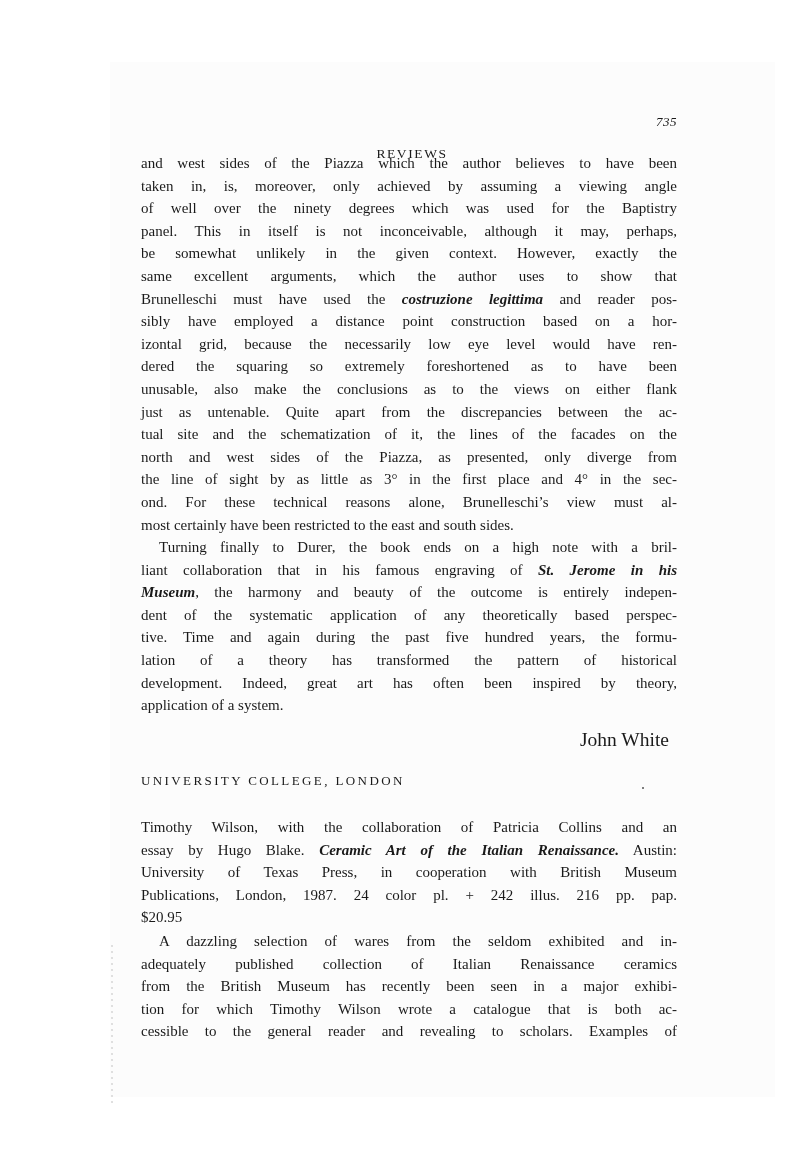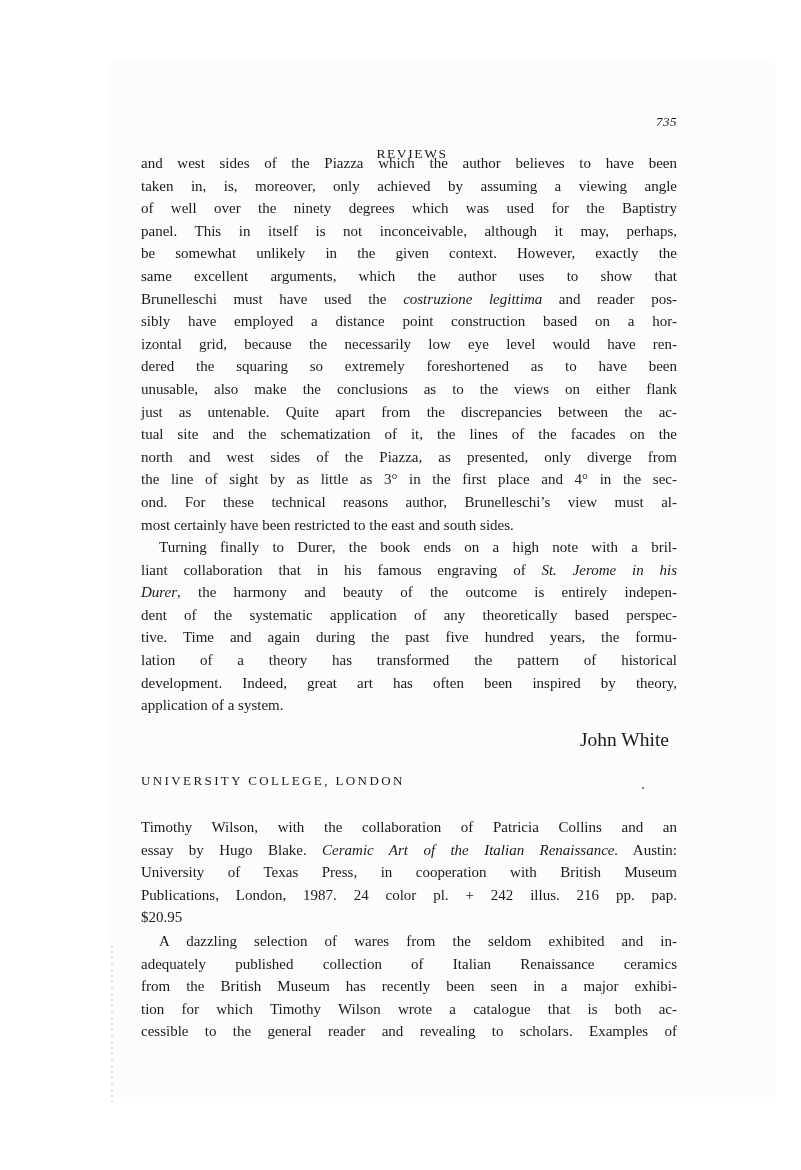--- a/index.html
+++ b/index.html
@@ -74,20 +74,21 @@
     white-space: nowrap;
   }
   .line.last {
     text-align-last: left;
   }
   .line.indent {
     padding-left: 18px;
   }
   em, .it {
     font-style: italic;
+    font-weight: bold;
   }
   .signature {
     position: absolute;
     left: 141px;
     top: 729px;
     width: 536px;
     height: 24px;
   }
   .signature .affil {
     position: absolute;
@@ -136,25 +137,25 @@
   <span class="line">same excellent arguments, which the author uses to show that</span>
   <span class="line"><span>Brunelleschi must have used the </span><em>costruzione legittima</em><span> and reader pos-</span></span>
   <span class="line">sibly have employed a distance point construction based on a hor-</span>
   <span class="line">izontal grid, because the necessarily low eye level would have ren-</span>
   <span class="line">dered the squaring so extremely foreshortened as to have been</span>
   <span class="line">unusable, also make the conclusions as to the views on either flank</span>
   <span class="line">just as untenable. Quite apart from the discrepancies between the ac-</span>
   <span class="line">tual site and the schematization of it, the lines of the facades on the</span>
   <span class="line">north and west sides of the Piazza, as presented, only diverge from</span>
   <span class="line">the line of sight by as little as 3° in the first place and 4° in the sec-</span>
-  <span class="line">ond. For these technical reasons author, Brunelleschi’s view must al-</span>
+  <span class="line">ond. For these technical reasons alone, Brunelleschi’s view must al-</span>
   <span class="line last">most certainly have been restricted to the east and south sides.</span>
   <span class="line indent">Turning finally to Durer, the book ends on a high note with a bril-</span>
   <span class="line"><span>liant collaboration that in his famous engraving of </span><em>St. Jerome in his</em></span>
-  <span class="line"><em>Durer</em><span>, the harmony and beauty of the outcome is entirely indepen-</span></span>
+  <span class="line"><em>Museum</em><span>, the harmony and beauty of the outcome is entirely indepen-</span></span>
   <span class="line">dent of the systematic application of any theoretically based perspec-</span>
   <span class="line">tive. Time and again during the past five hundred years, the formu-</span>
   <span class="line">lation of a theory has transformed the pattern of historical</span>
   <span class="line">development. Indeed, great art has often been inspired by theory,</span>
   <span class="line last">application of a system.</span>
 </div>
 
 <div class="signature">
   <span class="affil">UNIVERSITY COLLEGE, LONDON</span>
   <span class="author">John White</span>

